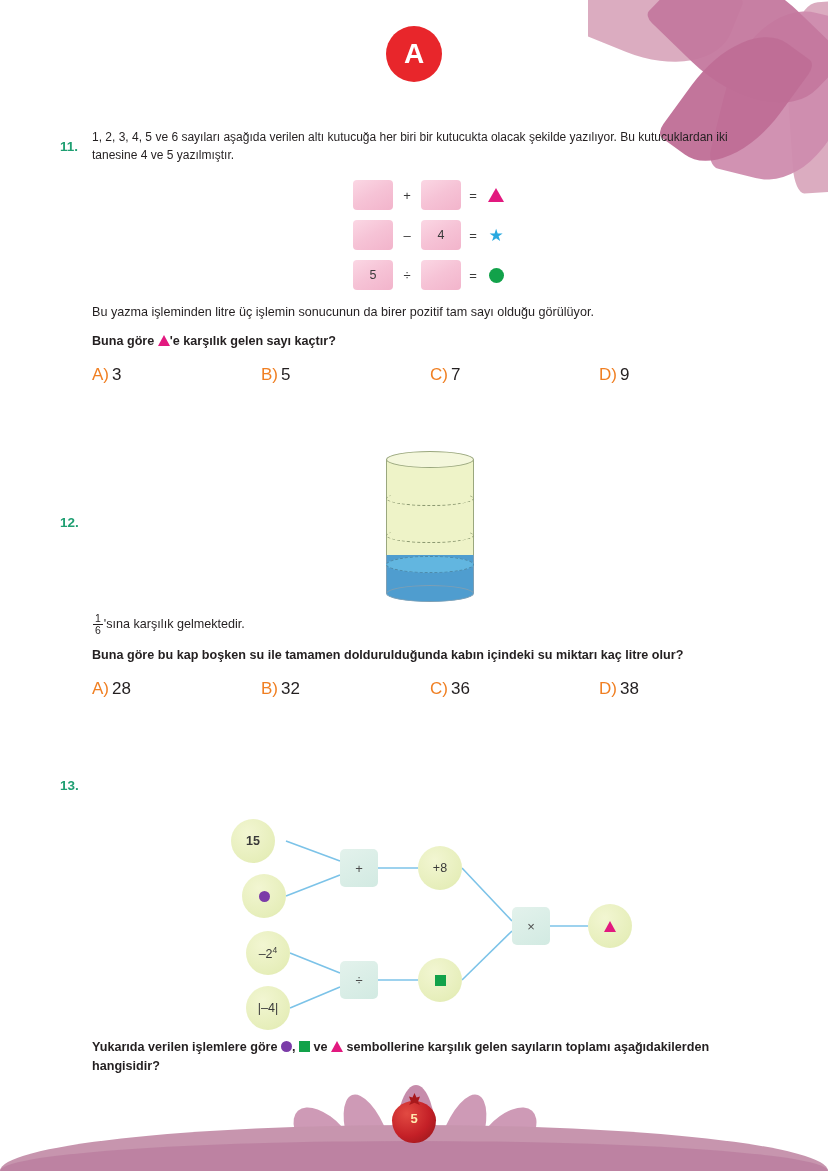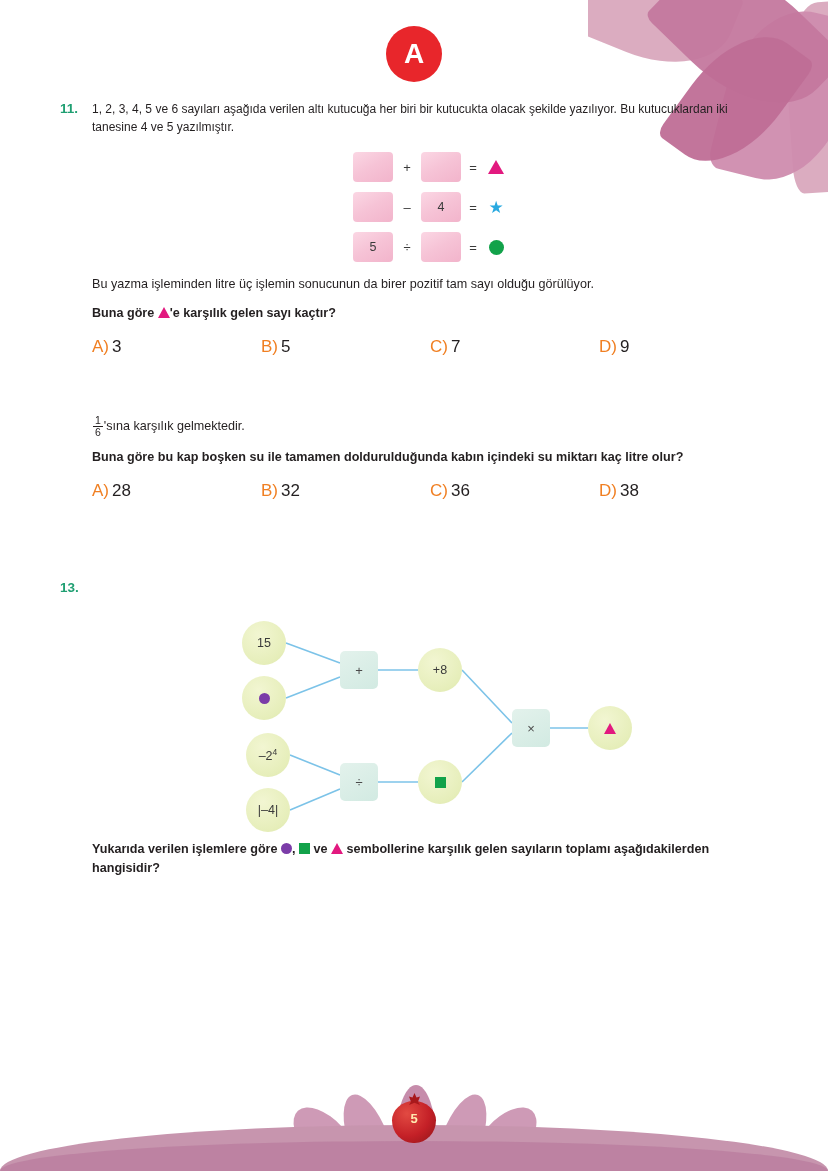--- a/index.html
+++ b/index.html
@@ -46,21 +46,21 @@
   .pom { position: absolute; top: 8px; left: 0; width: 44px; height: 42px; border-radius: 50% 50% 48% 48% / 46% 46% 54% 54%;
          background: radial-gradient(circle at 34% 30%, #e24a42 0%, #c42027 55%, #8e1519 100%); }
   .pom-crown { position: absolute; top: 0; left: 17px; width: 11px; height: 12px; background: #a8191c;
                clip-path: polygon(50% 0%, 68% 38%, 100% 30%, 82% 72%, 100% 100%, 50% 82%, 0% 100%, 18% 72%, 0% 30%, 32% 38%); }
   .pom-num { position: absolute; top: 18px; left: 0; width: 44px; text-align: center; color: #ffe9b0; font-size: 13px; font-weight: bold; }
 
   
   .content { position: absolute; top: 100px; left: 0; width: 828px; }
 
   .q { position: relative; padding: 0 60px 0 60px; }
-  .q-head { display: flex; align-items: flex-start; }
+  .q-head { display: flex; align-items: center; margin-top: 28px; }
   .q-num { color: #1f9f72; font-size: 13.5px; font-weight: bold; width: 32px; flex: 0 0 32px; padding-top: 1px; }
   .q-text { font-size: 12px; line-height: 1.5; flex: 1; }
 
   .q-body { margin-left: 32px; }
   .para { font-size: 12.6px; line-height: 1.62; margin-top: 12px; }
   .prompt { font-size: 12.6px; font-weight: bold; line-height: 1.5; margin-top: 10px; }
 
   .options { display: flex; margin-top: 14px; }
   .opt { width: 25%; font-size: 17px; }
   .opt .ltr { color: #f07f22; }
@@ -192,20 +192,36 @@
       <div class="options">
         <div class="opt"><span class="ltr">A)</span><span class="val">3</span></div>
         <div class="opt"><span class="ltr">B)</span><span class="val">5</span></div>
         <div class="opt"><span class="ltr">C)</span><span class="val">7</span></div>
         <div class="opt"><span class="ltr">D)</span><span class="val">9</span></div>
       </div>
     </div>
   </div>
 
   <div class="q" style="margin-top:58px;">
+    <div class="q-head">
+      <div class="q-num">12.</div>
+      <div class="q-text">
+        <div class="cyl-wrap">
+          <div class="cyl">
+            <div class="cyl-body"></div>
+            <div class="dash d1"></div>
+            <div class="dash d2"></div>
+            <div class="cyl-water"></div>
+            <div class="cyl-water-top"></div>
+            <div class="cyl-bot"></div>
+            <div class="cyl-top"></div>
+          </div>
+        </div>
+      </div>
+    </div>
 
     <div class="q-body">
       <div class="para"><span class="frac"><span class="n">1</span><span class="d">6</span></span><span>'sına karşılık gelmektedir.</span></div>
 
       <div class="prompt">Buna göre bu kap boşken su ile tamamen doldurulduğunda kabın içindeki su miktarı kaç litre olur?</div>
 
       <div class="options">
         <div class="opt"><span class="ltr">A)</span><span class="val">28</span></div>
         <div class="opt"><span class="ltr">B)</span><span class="val">32</span></div>
         <div class="opt"><span class="ltr">C)</span><span class="val">36</span></div>
@@ -227,21 +243,21 @@
           <path d="M 148 65 L 188 65"></path>
           <path d="M 60 150 L 110 170"></path>
           <path d="M 60 205 L 110 184"></path>
           <path d="M 148 177 L 188 177"></path>
           <path d="M 232 65 L 282 118"></path>
           <path d="M 232 177 L 282 128"></path>
           <path d="M 320 123 L 358 123"></path>
         </g>
       </svg>
 
-      <div class="node" style="left:12px; top:16px;">
+      <div class="node" style="left:1px; top:16px;font-weight:bold;">
           <span>15</span>
         </div>
       <div class="node" style="left:12px; top:71px;">
           <span class="sym circ-p"></span>
         </div>
       <div class="opbox" style="left:110px; top:46px;">
           <span>+</span>
         </div>
       <div class="node" style="left:188px; top:43px;">
           <span>+8</span>

